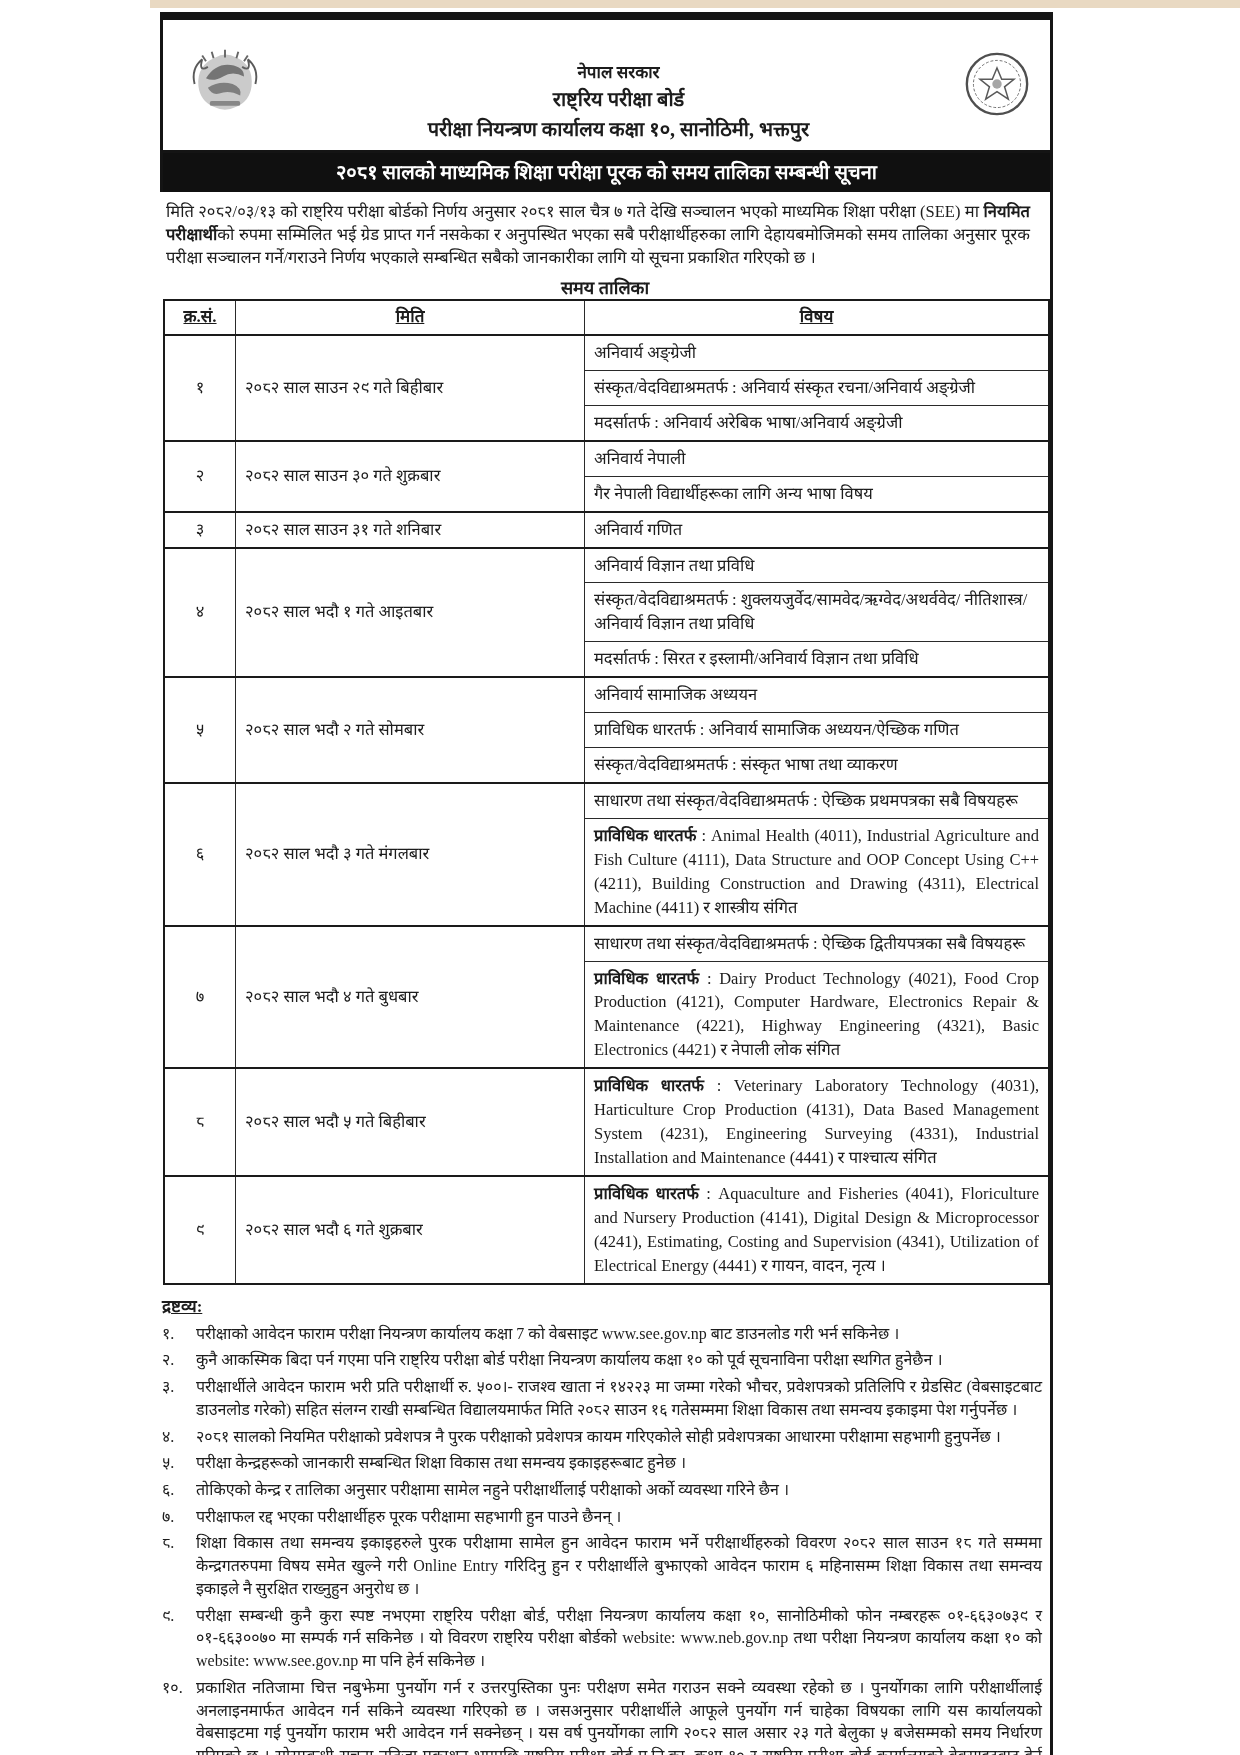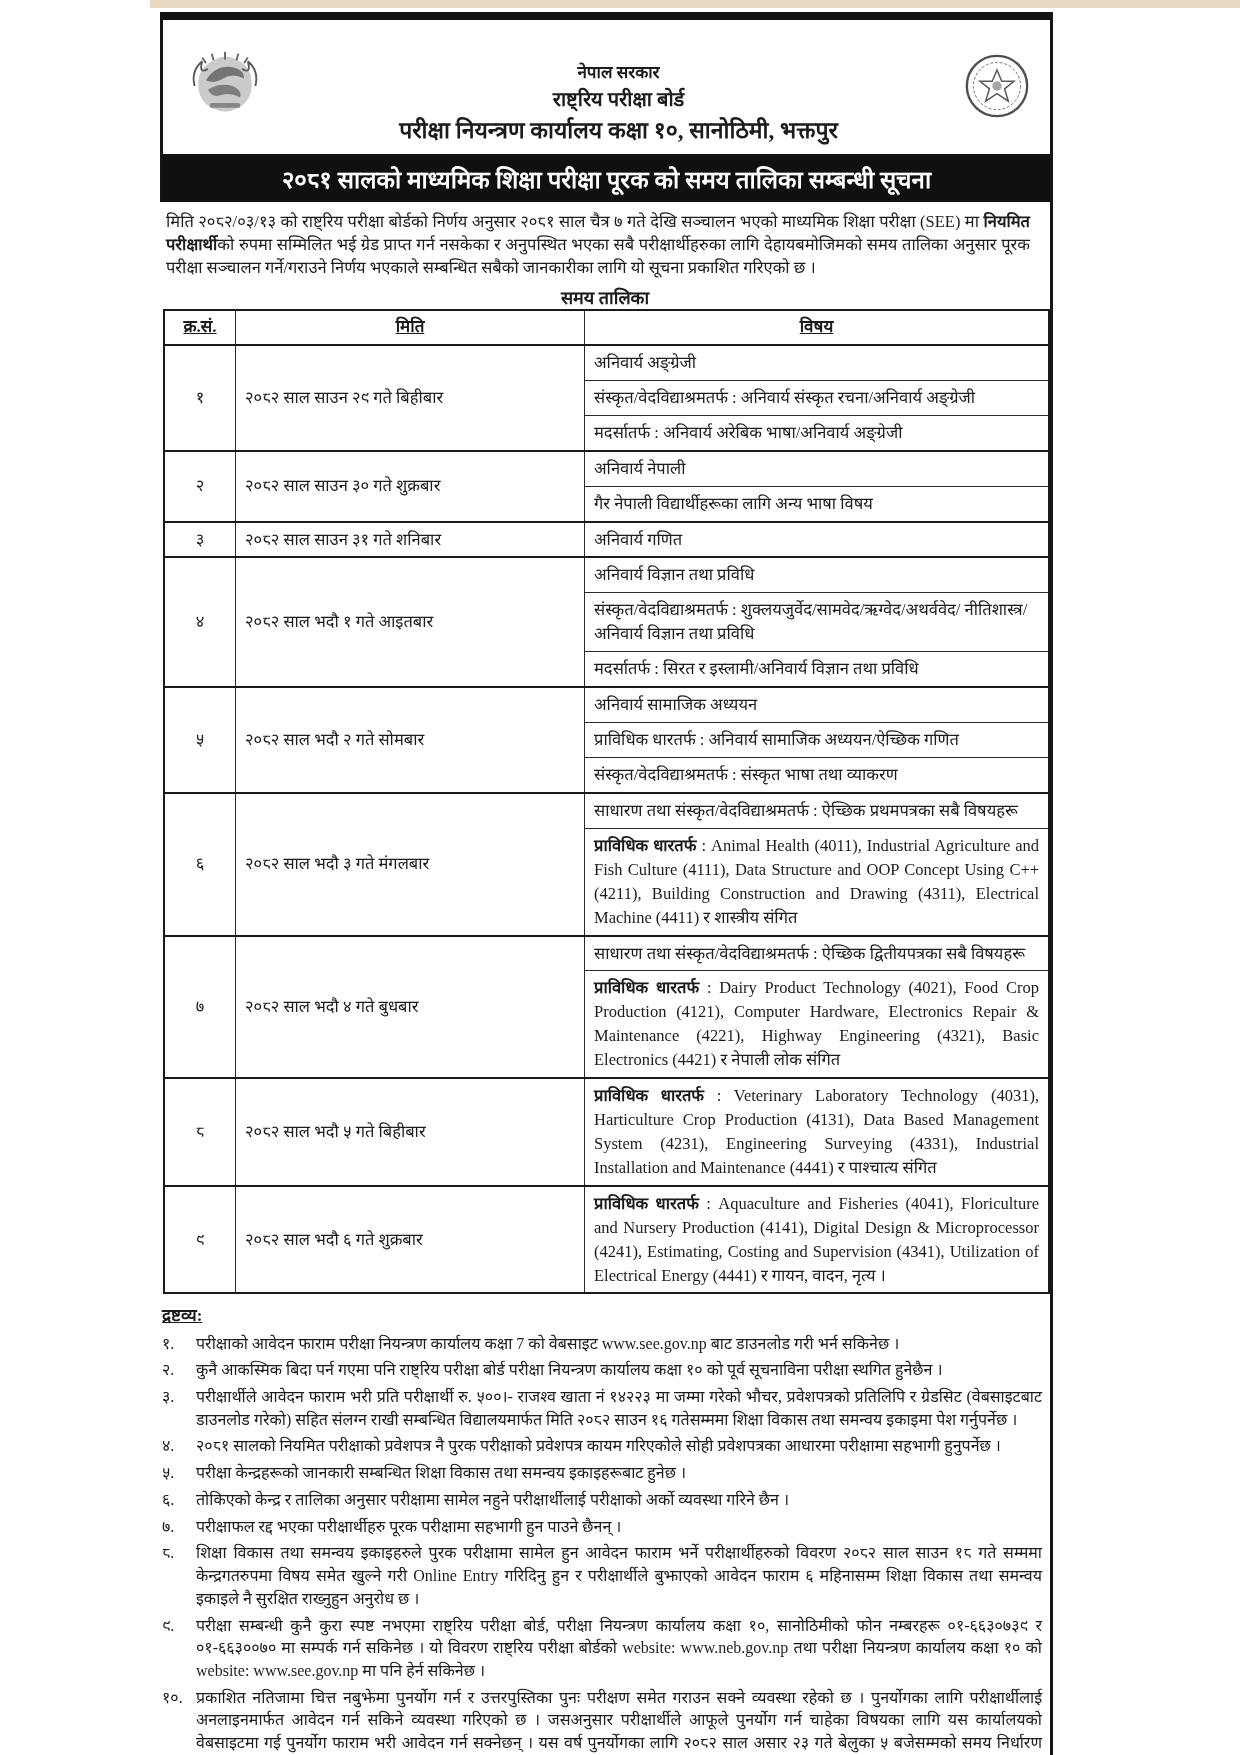--- a/index.html
+++ b/index.html
@@ -18,25 +18,25 @@
   .header-box{
     border:3px solid #141414;border-top:8px solid #141414;border-right:none;
     display:flex;align-items:center;justify-content:space-between;
     padding:6px 14px 8px 14px;background:#fff;
   }
   .emblem{width:96px;height:76px;flex:0 0 auto;}
   .seal{width:66px;height:66px;flex:0 0 auto;margin-right:6px;}
   .header-center{flex:1 1 auto;text-align:center;line-height:1.3;margin-top:36px;}
   .h-gov{font-size:17px;font-weight:bold;}
   .h-board{font-size:20px;font-weight:bold;margin-top:2px;}
-  .h-office{font-size:23px;font-weight:bold;margin-top:4px;}
+  .h-office{font-size:20px;font-weight:bold;margin-top:4px;}
   
   .banner{
     background:#101010;color:#ffffff;text-align:center;
-    font-size:24px;font-weight:bold;padding:5px 4px 7px 4px;
+    font-size:20px;font-weight:bold;padding:5px 4px 7px 4px;
     border-left:3px solid #141414;
   }
   .intro{
     margin:8px 20px 6px 6px;font-size:16.5px;line-height:1.4;text-align:justify;
   }
   .intro b{font-weight:bold;}
   .center-title{text-align:center;font-weight:bold;font-size:18px;margin-top:2px;}
   .center-sub{text-align:center;font-weight:bold;font-size:17.5px;margin:2px 0 6px 0;}
   
   table.schedule{

